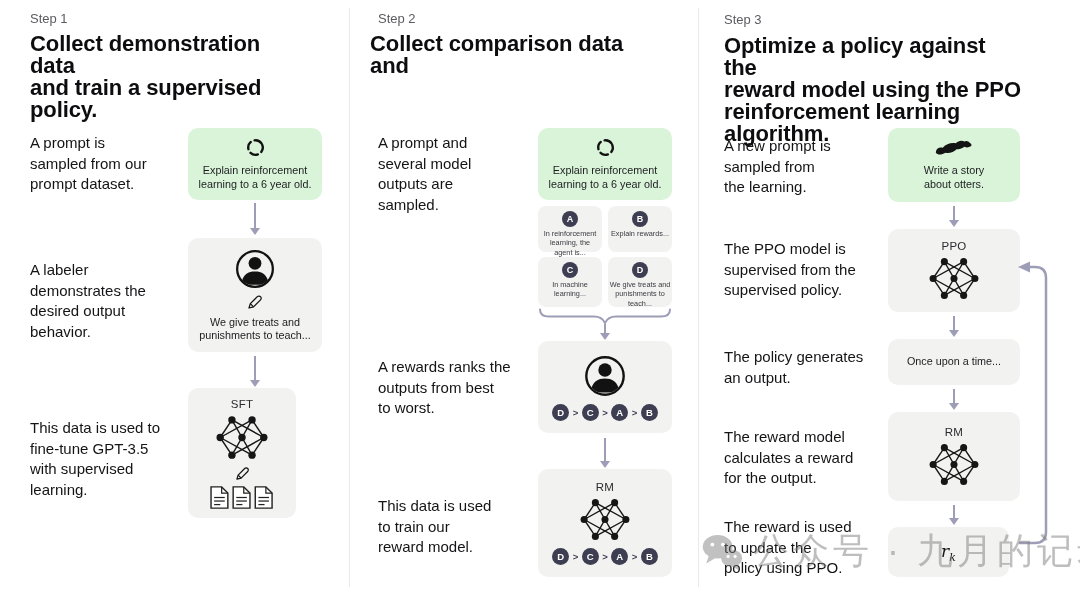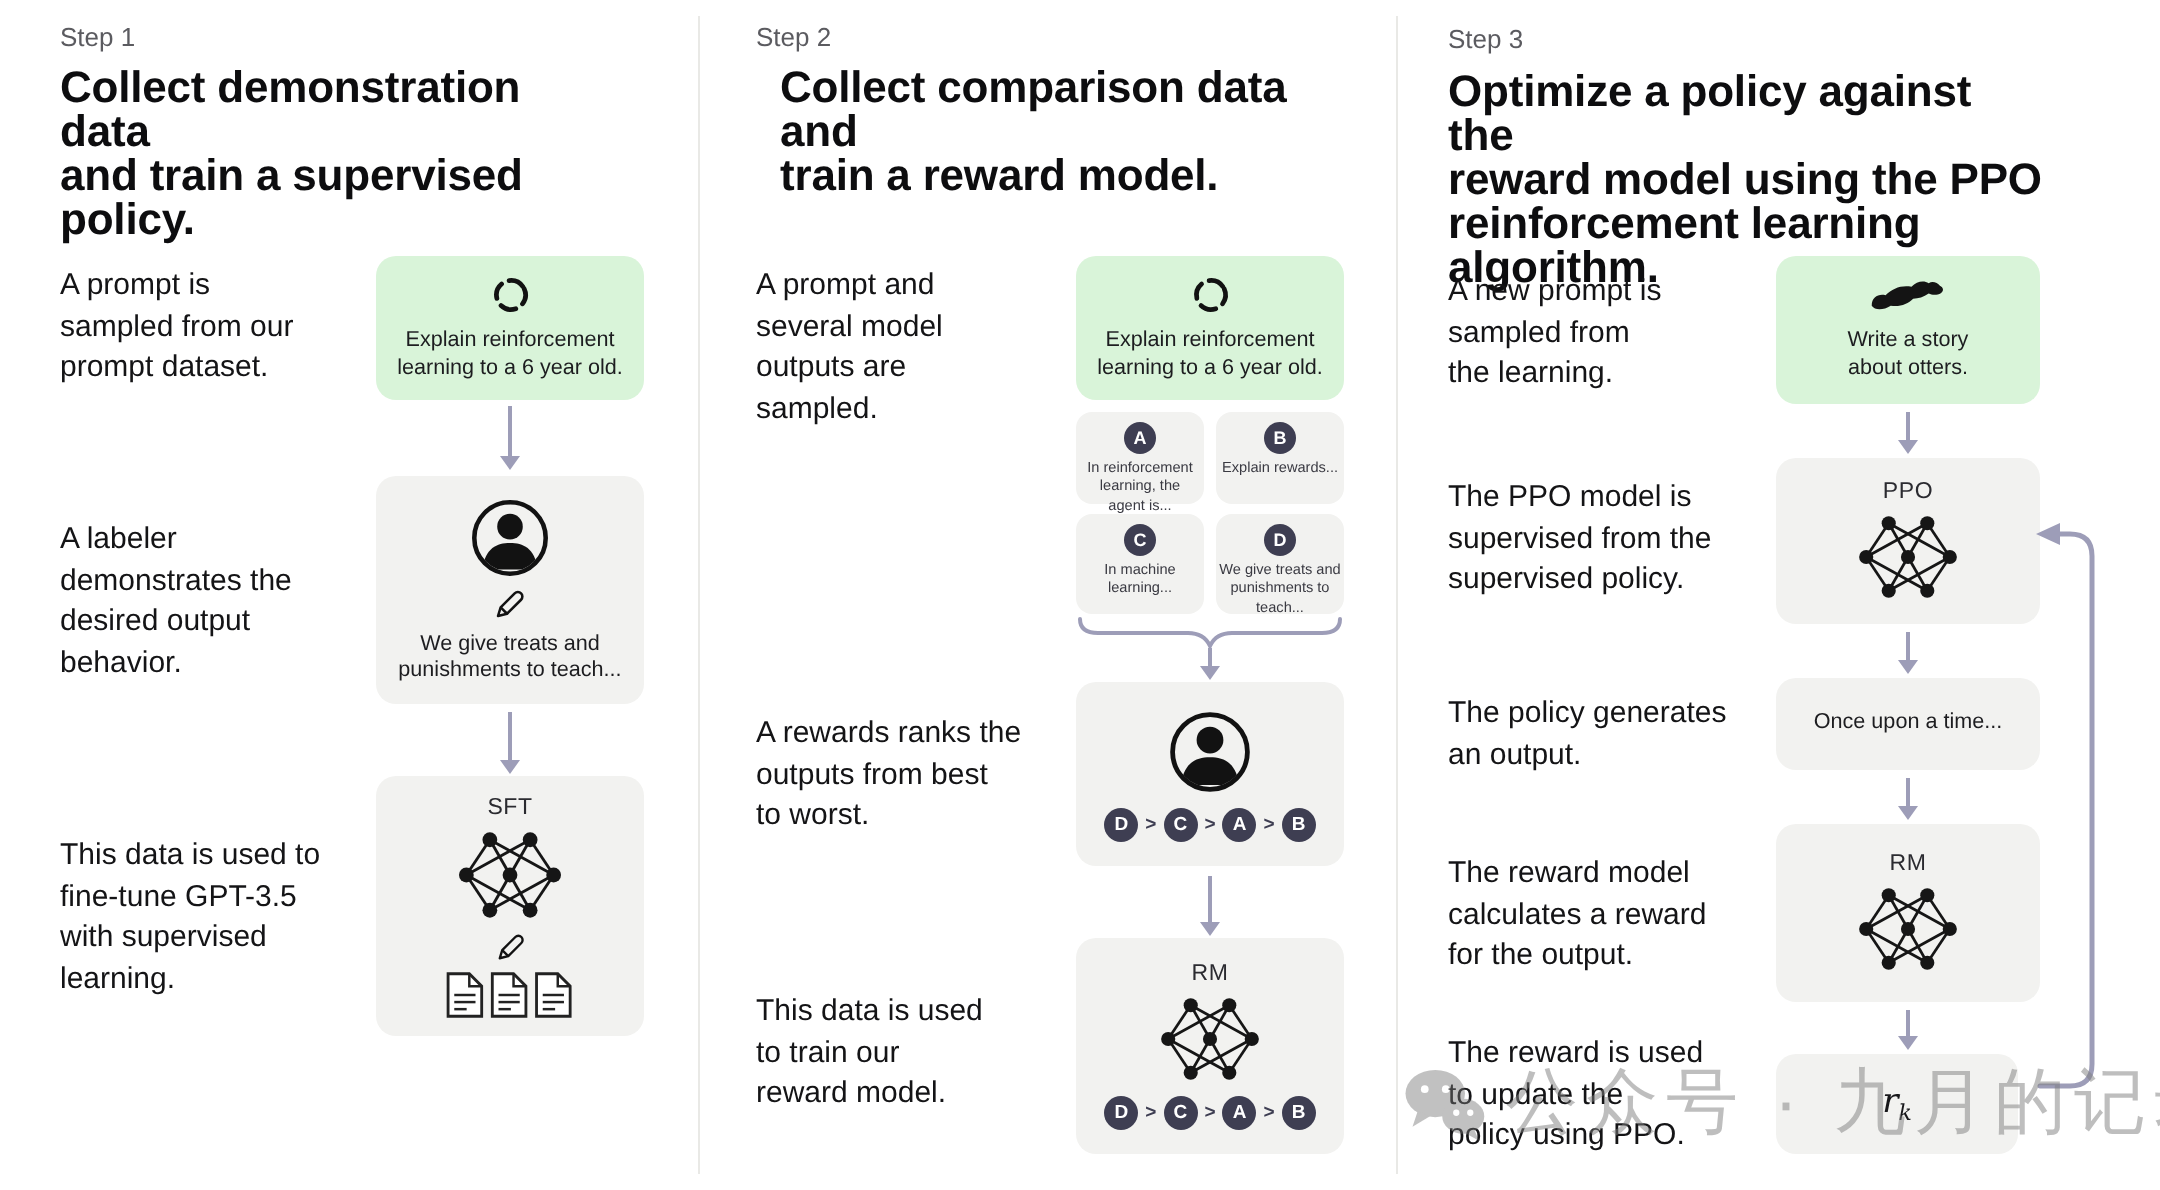--- a/index.html
+++ b/index.html
@@ -107,21 +107,21 @@
       </svg>
     </span>
     <div class="card-caption">
       <div>We give treats and</div>
         <div>punishments to teach...</div>
     </div>
   </div>
 
   <div class="arrow-v" style="left:254px;top:356px;height:25px"></div>
 
-  <div class="card gray" style="left:188px;top:388px;width:134px;height:130px">
+  <div class="card gray" style="left:188px;top:388px;width:108px;height:130px">
     <div class="card-title">SFT</div>
     <span>
       <svg width="56" height="47" viewBox="0 0 64 56">
         <g stroke="#161616" stroke-width="1.7">
           <line x1="20" y1="7" x2="6" y2="28"></line>
             <line x1="20" y1="7" x2="32" y2="28"></line>
             <line x1="20" y1="7" x2="58" y2="28"></line>
           <line x1="44" y1="7" x2="6" y2="28"></line>
             <line x1="44" y1="7" x2="32" y2="28"></line>
             <line x1="44" y1="7" x2="58" y2="28"></line>
@@ -168,23 +168,22 @@
             <line x1="29.5" y1="21" x2="36.5" y2="21"></line>
           <line x1="54.5" y1="13" x2="66.5" y2="13"></line>
             <line x1="54.5" y1="17" x2="66.5" y2="17"></line>
             <line x1="54.5" y1="21" x2="61.5" y2="21"></line>
         </g>
       </svg>
     </span>
   </div>
 
   <div class="step-label" style="left:378px;top:11px">Step 2</div>
-  <div class="step-title" style="left:390px;top:33px;width:290px">
+  <div class="step-title" style="left:370px;top:33px;width:290px">
     <div>Collect comparison data and</div>
-    <div>train a reward model.</div>
   </div>
 
   <div class="annotation" style="left:378px;top:133px">
     <div>A prompt and</div>
       <div>several model</div>
       <div>outputs are</div>
       <div>sampled.</div>
   </div>
   <div class="annotation" style="left:378px;top:357px">
     <div>A rewards ranks the</div>

